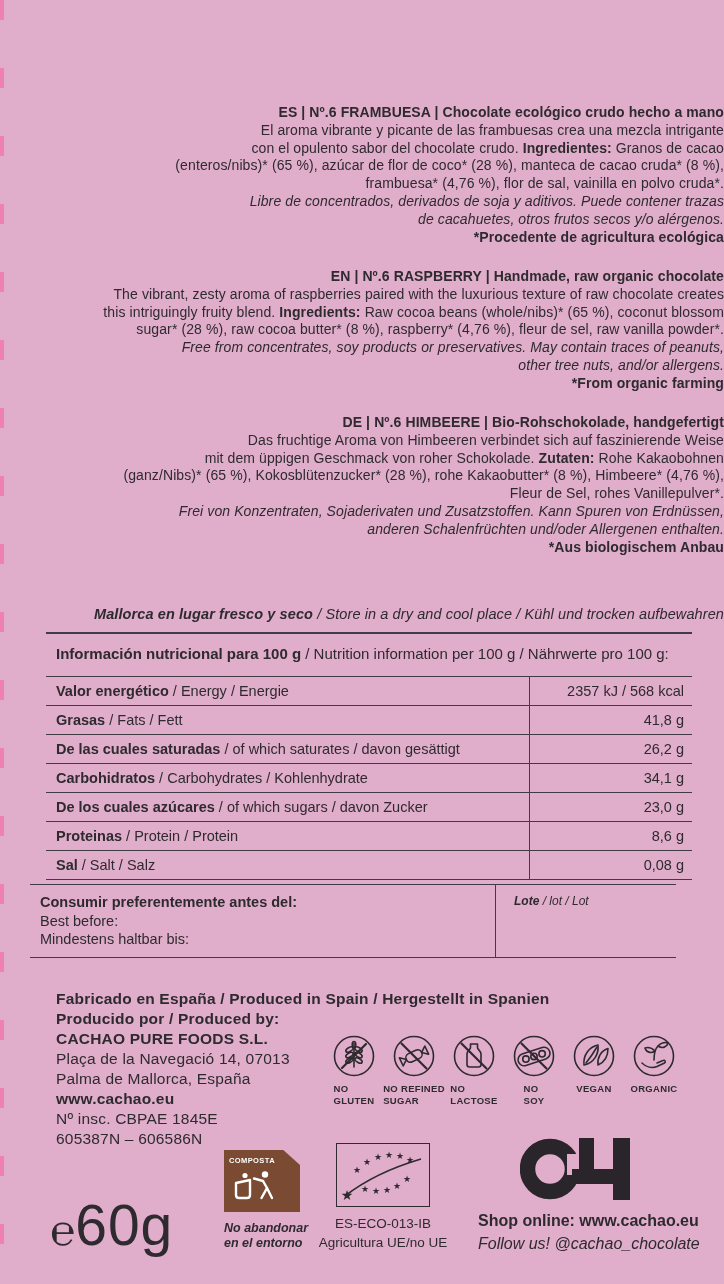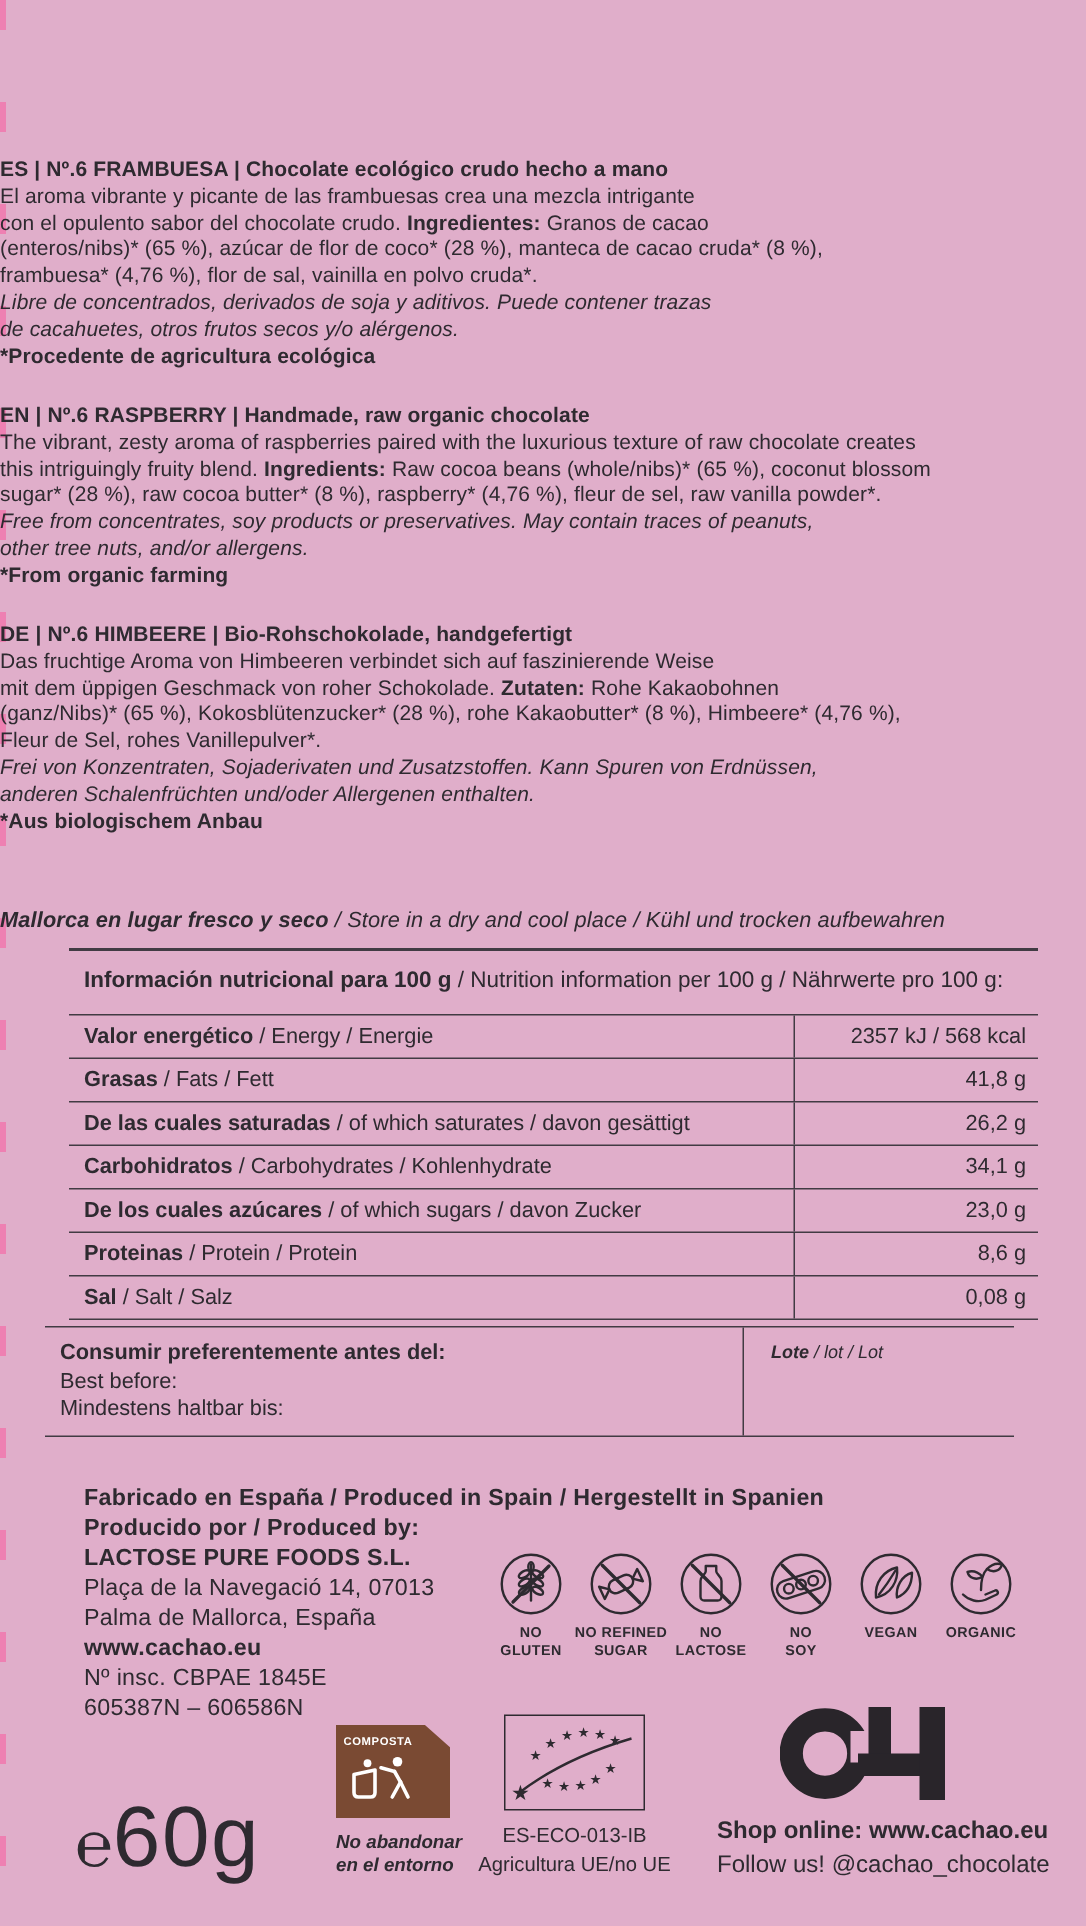--- a/index.html
+++ b/index.html
@@ -7,21 +7,21 @@
     width:724px;height:1284px;position:relative;overflow:hidden;
     background:#e0aeca;color:#2e2a30;
     font-family:"Liberation Sans","DejaVu Sans",sans-serif;
     -webkit-font-smoothing:antialiased;
   }
   .crop-marks{
     position:absolute;left:0;top:0;bottom:0;width:4px;
     background:repeating-linear-gradient(to bottom,#ee80b2 0 20px,transparent 20px 68px);
   }
   
-  .lang-block{position:absolute;left:0;width:724px;text-align:left;
+  .lang-block{position:absolute;left:0;width:724px;text-align:right;
     font-size:14px;line-height:17.8px;letter-spacing:0.1px;}
   .lang-block .ln{white-space:nowrap;}
   .bold{font-weight:bold;}
   .italic{font-style:italic;}
   b{font-weight:bold;}
   
   .rule{position:absolute;left:46px;width:646px;height:1.5px;background:#413b43;}
   .nutri-header{position:absolute;left:56px;top:645px;font-size:15px;white-space:nowrap;}
   .ntable{position:absolute;left:46px;top:676px;width:646px;border-top:1.5px solid #413b43;}
   .trow{display:flex;height:28px;border-bottom:1.5px solid #413b43;align-items:center;font-size:14.5px;}
@@ -33,38 +33,38 @@
     border-top:1.5px solid #413b43;border-bottom:1.5px solid #413b43;display:flex;}
   .bb-left{flex:1;padding:8px 0 0 10px;font-size:14.5px;line-height:18.5px;}
   .bb-right{width:162px;border-left:1.2px solid #413b43;padding:9px 0 0 18px;font-size:12px;}
   
   .producer{position:absolute;left:56px;top:989px;font-size:15.5px;line-height:20px;letter-spacing:0.2px;white-space:nowrap;}
   
   .badges{position:absolute;left:324px;top:1034px;display:flex;}
   .badge{width:60px;display:flex;flex-direction:column;align-items:center;}
   .badge svg{width:44px;height:44px;stroke:#2e2a30;fill:none;stroke-width:1.6;stroke-linecap:round;stroke-linejoin:round;}
   .badge .slash{stroke-width:2.2;}
-  .badge-label{margin-top:5px;font-size:9.5px;font-weight:bold;text-align:center;line-height:11.5px;letter-spacing:0.3px;white-space:nowrap;}
+  .badge-label{margin-top:5px;font-size:9.5px;font-weight:bold;text-align:left;line-height:11.5px;letter-spacing:0.3px;white-space:nowrap;}
   
   .weight{position:absolute;left:50px;top:1192px;white-space:nowrap;}
   .weight .esign{font-size:42px;}
   .weight .wval{font-size:57px;letter-spacing:1px;}
   
   .compost{position:absolute;left:224px;top:1150px;width:76px;height:62px;background:#7a4a33;
     clip-path:polygon(0 0,78% 0,100% 24%,100% 100%,0 100%);}
   .compost-label{color:#fff;font-size:7.5px;font-weight:bold;letter-spacing:0.4px;margin:6px 0 0 5px;}
   .compost svg{position:absolute;left:5px;top:20px;width:52px;height:36px;}
   .compost-note{position:absolute;left:224px;top:1221px;font-size:12.5px;font-weight:bold;font-style:italic;line-height:15px;}
   
   .eu-box{position:absolute;left:336px;top:1143px;width:92px;height:62px;border:1.5px solid #2e2a30;}
   .eu-texts{position:absolute;left:303px;top:1214px;width:160px;text-align:center;font-size:13.5px;line-height:19px;white-space:nowrap;}
   
   .brand-logo{position:absolute;left:520px;top:1138px;width:112px;height:62px;}
   .shop-line{position:absolute;left:478px;top:1212px;font-size:16px;font-weight:bold;white-space:nowrap;}
-  .follow-line{position:absolute;left:478px;top:1235px;font-size:16px;white-space:nowrap;}
+  .follow-line{position:absolute;left:478px;top:1235px;font-size:16px;font-style:italic;white-space:nowrap;}
 </style>
 </head>
 <body>
 
 <div class="crop-marks"></div>
 
 <section class="lang-block" style="top:104px">
   <div class="ln bold">ES | Nº.6 FRAMBUESA | Chocolate ecológico crudo hecho a mano</div>
   <div class="ln">El aroma vibrante y picante de las frambuesas crea una mezcla intrigante</div>
   <div class="ln"><span>con el opulento sabor del chocolate crudo. </span><b>Ingredientes:</b><span> Granos de cacao</span></div>
@@ -139,21 +139,21 @@
     <div class="bold">Consumir preferentemente antes del:</div>
     <div>Best before:</div>
     <div>Mindestens haltbar bis:</div>
   </div>
   <div class="bb-right italic"><b>Lote</b><span> / lot / Lot</span></div>
 </div>
 
 <div class="producer">
   <div class="bold">Fabricado en España / Produced in Spain / Hergestellt in Spanien</div>
   <div class="bold">Producido por / Produced by:</div>
-  <div class="bold">LACTOSE PURE FOODS S.L.</div>
+  <div class="bold">CACHAO PURE FOODS S.L.</div>
   <div>Plaça de la Navegació 14, 07013</div>
   <div>Palma de Mallorca, España</div>
   <div class="bold">www.cachao.eu</div>
   <div>Nº insc. CBPAE 1845E</div>
   <div>605387N – 606586N</div>
 </div>
 
 <div class="badges">
   <div class="badge">
     <svg viewBox="0 0 44 44">

